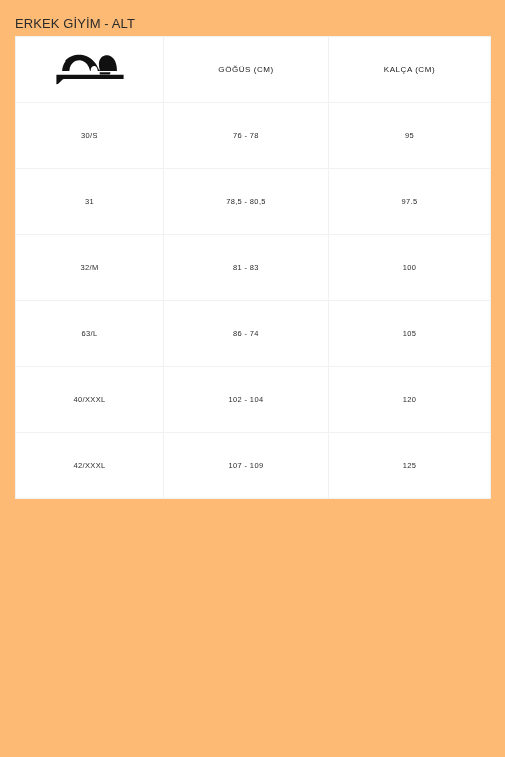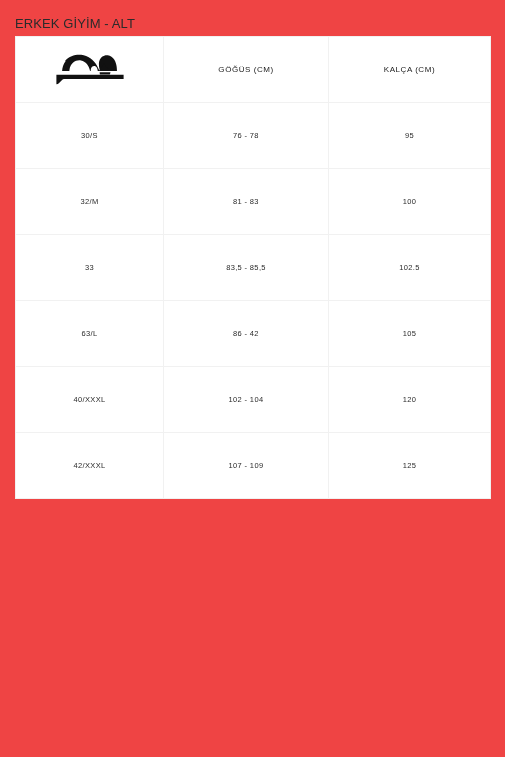--- a/index.html
+++ b/index.html
@@ -11,21 +11,21 @@
     width: 505px;
     height: 757px;
     font-family: "Liberation Sans", "DejaVu Sans", sans-serif;
     color: #222222;
     overflow: hidden;
   }
   .page {
     position: relative;
     width: 505px;
     height: 757px;
-    background: #ef4444;
+    background: #fdba74;
     box-sizing: border-box;
   }
   .page-title {
     position: absolute;
     left: 15px;
     top: 16px;
     font-size: 13px;
     line-height: 16px;
     font-weight: 400;
     color: #2b2b2b;
@@ -124,46 +124,46 @@
             </td>
           <td>
               <span class="cell-text">76 - 78</span>
             </td>
           <td>
               <span class="cell-text">95</span>
             </td>
         </tr>
         <tr>
           <td>
+              <span class="cell-text">31</span>
+            </td>
+          <td>
+              <span class="cell-text">78,5 - 80,5</span>
+            </td>
+          <td>
+              <span class="cell-text">97.5</span>
+            </td>
+        </tr>
+        <tr>
+          <td>
               <span class="cell-text">32/M</span>
             </td>
           <td>
               <span class="cell-text">81 - 83</span>
             </td>
           <td>
               <span class="cell-text">100</span>
             </td>
         </tr>
         <tr>
           <td>
-              <span class="cell-text">33</span>
-            </td>
-          <td>
-              <span class="cell-text">83,5 - 85,5</span>
-            </td>
-          <td>
-              <span class="cell-text">102.5</span>
-            </td>
-        </tr>
-        <tr>
-          <td>
               <span class="cell-text">63/L</span>
             </td>
           <td>
-              <span class="cell-text">86 - 42</span>
+              <span class="cell-text">86 - 74</span>
             </td>
           <td>
               <span class="cell-text">105</span>
             </td>
         </tr>
         <tr>
           <td>
               <span class="cell-text">40/XXXL</span>
             </td>
           <td>

